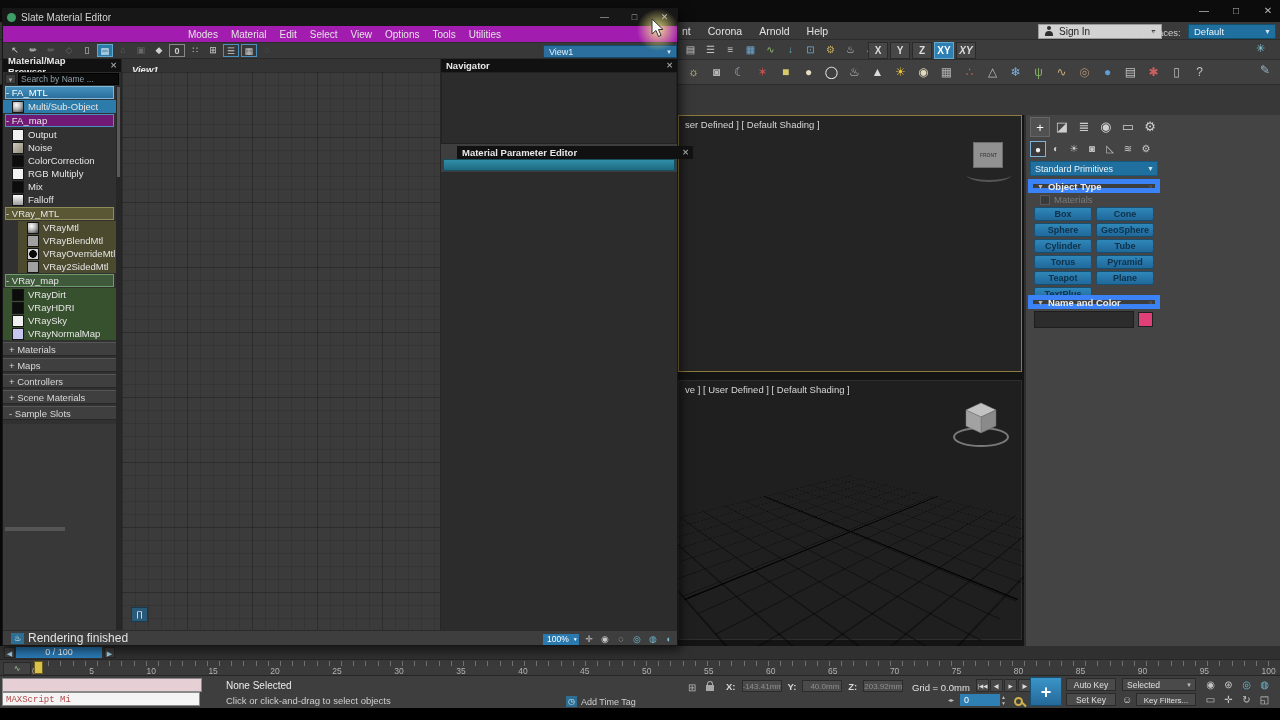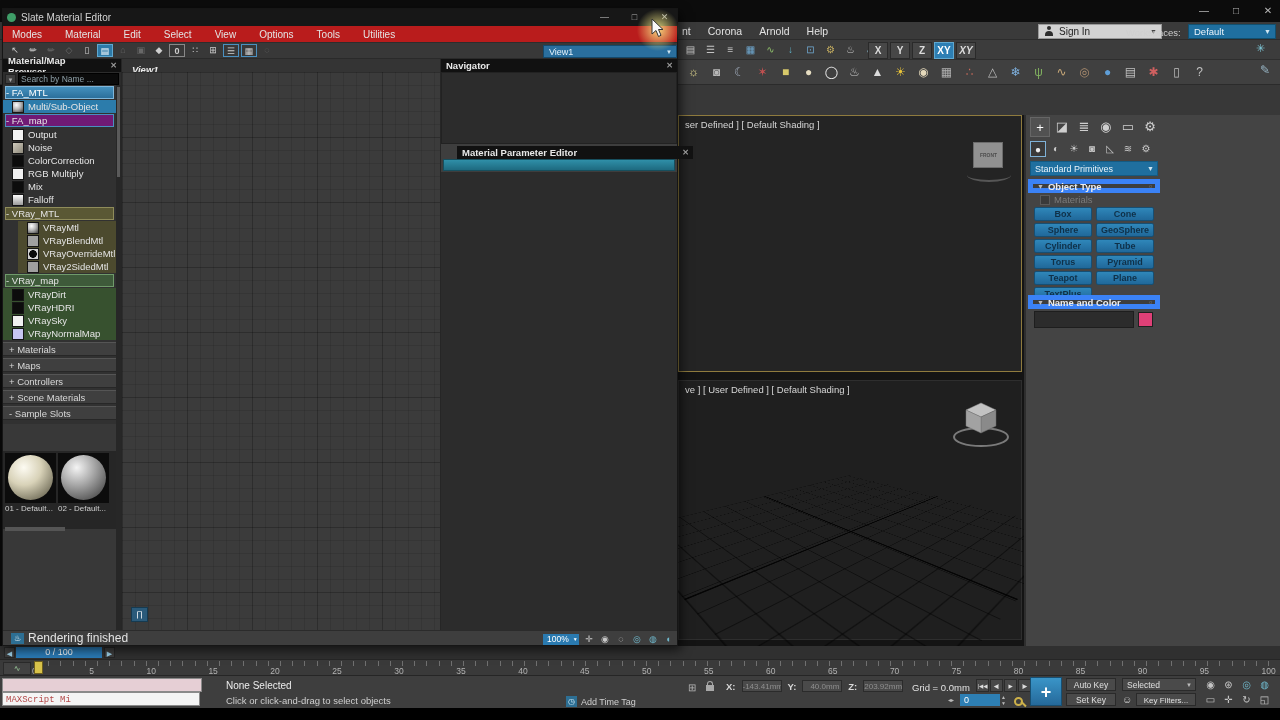--- a/index.html
+++ b/index.html
@@ -137,22 +137,22 @@
   .navgrid{position:absolute;left:1202px;top:2px;display:grid;grid-template-columns:repeat(4,17px);grid-auto-rows:14px;gap:1px;}
   .nvi{text-align:center;line-height:14px;font-size:10px;color:#c4c4c4;}
   .bstrip{left:0;top:708px;width:1280px;height:12px;background:#000;}
   
   .slate{left:2px;top:8px;width:676px;height:638px;background:#484848;border:1px solid #161616;
          box-shadow:3px 4px 10px rgba(0,0,0,.6);box-sizing:border-box;z-index:10;}
   .sl-title{position:absolute;left:0;top:0;width:100%;height:17px;background:#171717;display:flex;align-items:center;}
   .sl-appico{width:9px;height:9px;border-radius:50%;background:#3f9e68;margin:0 5px 0 4px;}
   .sl-ttl{font-size:10px;color:#d4d4d4;}
   .sl-ctl{top:2px;width:15px;height:13px;color:#b0b0b0;font-size:9px;text-align:center;line-height:13px;}
-  .sl-menu{position:absolute;left:0;top:17px;width:100%;height:17px;background:#b91c1c;border-bottom:1px solid #2d2d2d;
-           display:flex;align-items:center;gap:23px;padding-left:9px;box-sizing:border-box;}
+  .sl-menu{position:absolute;left:0;top:17px;width:100%;height:17px;background:#a21caf;border-bottom:1px solid #2d2d2d;
+           display:flex;align-items:center;gap:13px;padding-left:9px;box-sizing:border-box;justify-content:center;}
   .sl-menu .mi{font-size:10px;color:#e4e4e4;}
   .sl-tb{position:absolute;left:0;top:34px;width:100%;height:16px;background:#383838;border-bottom:1px solid #2a2a2a;
          display:flex;align-items:center;gap:2px;padding-left:4px;box-sizing:border-box;}
   .ti{width:16px;height:13px;text-align:center;line-height:13px;font-size:9px;color:#cfcfcf;box-sizing:border-box;}
   .ti.dim{color:#686868;}
   .ti.active{background:#2d7aa8;border:1px solid #5fa8d0;color:#fff;}
   .ti.outlined{border:1px solid #4a90c0;}
   .ti.boxed{border:1px solid #888;font-weight:bold;}
   .view-dd{position:absolute;left:540px;top:36px;width:134px;height:13px;background:#2a6f9e;border:1px solid #14496b;
            display:flex;align-items:center;box-sizing:border-box;}
@@ -659,36 +659,20 @@
           <div class="bi roll">
 
             <span>+ Scene Materials</span>
           </div>
 
           <div class="bi roll">
 
             <span>- Sample Slots</span>
           </div>
         </div>
-      <div class="slots">
-
-          <div class="slot">
-            <div class="slot-sphere">
-              <div class="slot-ball" style="background: radial-gradient(circle at 35% 28%, rgb(253, 251, 242), rgb(216, 210, 184) 40%, rgb(110, 106, 86) 85%, rgb(26, 26, 26));"></div>
-            </div>
-            <div class="slot-label">01 - Default...</div>
-          </div>
-
-          <div class="slot">
-            <div class="slot-sphere">
-              <div class="slot-ball" style="background: radial-gradient(circle at 35% 28%, rgb(244, 244, 244), rgb(168, 168, 168) 40%, rgb(78, 78, 78) 85%, rgb(26, 26, 26));"></div>
-            </div>
-            <div class="slot-label">02 - Default...</div>
-          </div>
-        </div>
       <div class="abs hscroll" style="left:2px;top:468px;"></div>
       <div class="b-scroll"></div>
     </div>
 
     <div class="view1">
       <div class="v1tabs">
         <span>View1</span>
       </div>
       <div class="v1canvas">
         <div class="pan-ico">∏</div>

